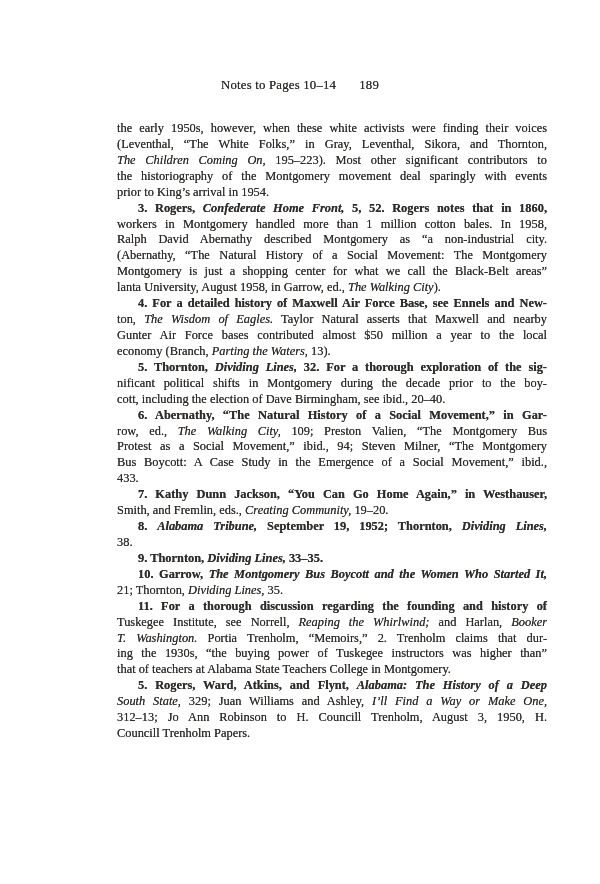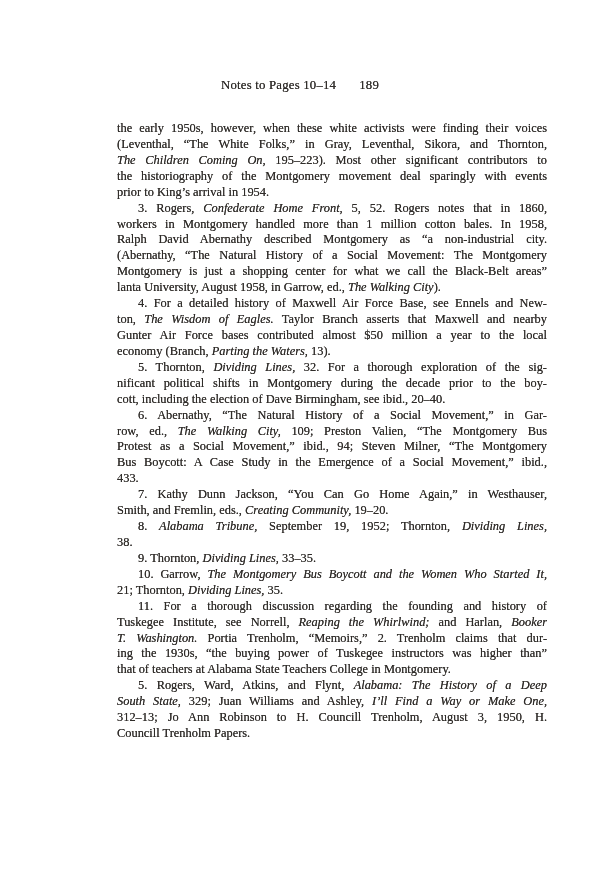--- a/index.html
+++ b/index.html
@@ -45,20 +45,21 @@
     overflow: hidden;
     text-align: left;
     text-shadow: 0 0 0.35px rgba(47,44,41,0.85);
   }
   .line.j {
     text-align: justify;
     text-align-last: justify;
   }
   .line.ind {
     text-indent: 21px;
+    font-weight: bold;
   }
   .line i {
     font-style: italic;
     text-align: center;
   }
 </style>
 </head>
 <body>
 
 <div class="page">
@@ -72,21 +73,21 @@
       <div class="line j"><i>The Children Coming On,</i><span> 195–223). Most other significant contributors to</span></div>
       <div class="line j"><span>the historiography of the Montgomery movement deal sparingly with events</span></div>
       <div class="line"><span>prior to King’s arrival in 1954.</span></div>
       <div class="line j ind"><span>3. Rogers, </span><i>Confederate Home Front,</i><span> 5, 52. Rogers notes that in 1860,</span></div>
       <div class="line j"><span>workers in Montgomery handled more than 1 million cotton bales. In 1958,</span></div>
       <div class="line j"><span>Ralph David Abernathy described Montgomery as “a non-industrial city.</span></div>
       <div class="line j"><span>(Abernathy, “The Natural History of a Social Movement: The Montgomery</span></div>
       <div class="line j"><span>Montgomery is just a shopping center for what we call the Black-Belt areas”</span></div>
       <div class="line"><span>lanta University, August 1958, in Garrow, ed., </span><i>The Walking City</i><span>).</span></div>
       <div class="line j ind"><span>4. For a detailed history of Maxwell Air Force Base, see Ennels and New-</span></div>
-      <div class="line j"><span>ton, </span><i>The Wisdom of Eagles.</i><span> Taylor Branch asserts that Maxwell and nearby</span></div>
+      <div class="line j"><span>ton, </span><i>The Wisdom of Eagles.</i><span> Taylor Natural asserts that Maxwell and nearby</span></div>
       <div class="line j"><span>Gunter Air Force bases contributed almost $50 million a year to the local</span></div>
       <div class="line"><span>economy (Branch, </span><i>Parting the Waters,</i><span> 13).</span></div>
       <div class="line j ind"><span>5. Thornton, </span><i>Dividing Lines,</i><span> 32. For a thorough exploration of the sig-</span></div>
       <div class="line j"><span>nificant political shifts in Montgomery during the decade prior to the boy-</span></div>
       <div class="line"><span>cott, including the election of Dave Birmingham, see ibid., 20–40.</span></div>
       <div class="line j ind"><span>6. Abernathy, “The Natural History of a Social Movement,” in Gar-</span></div>
       <div class="line j"><span>row, ed., </span><i>The Walking City,</i><span> 109; Preston Valien, “The Montgomery Bus</span></div>
       <div class="line j"><span>Protest as a Social Movement,” ibid., 94; Steven Milner, “The Montgomery</span></div>
       <div class="line j"><span>Bus Boycott: A Case Study in the Emergence of a Social Movement,” ibid.,</span></div>
       <div class="line"><span>433.</span></div>

